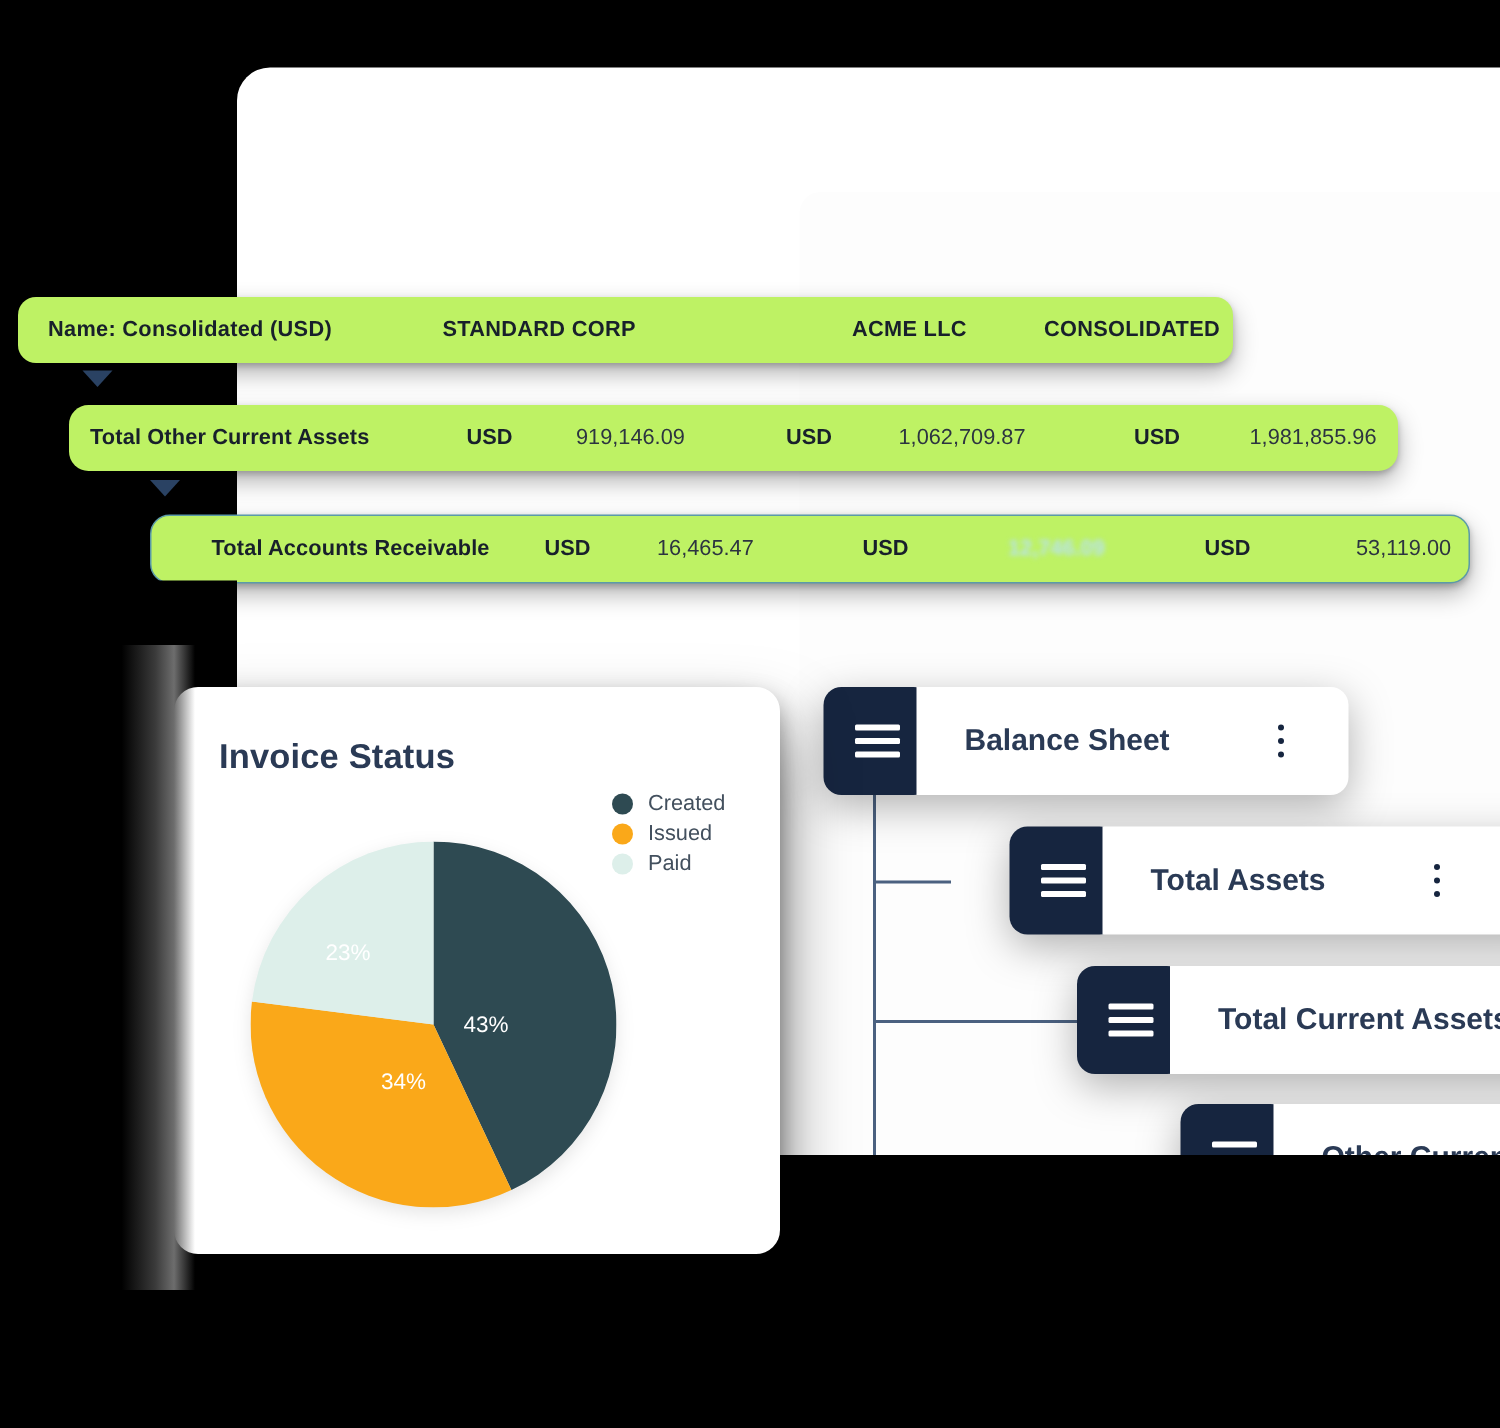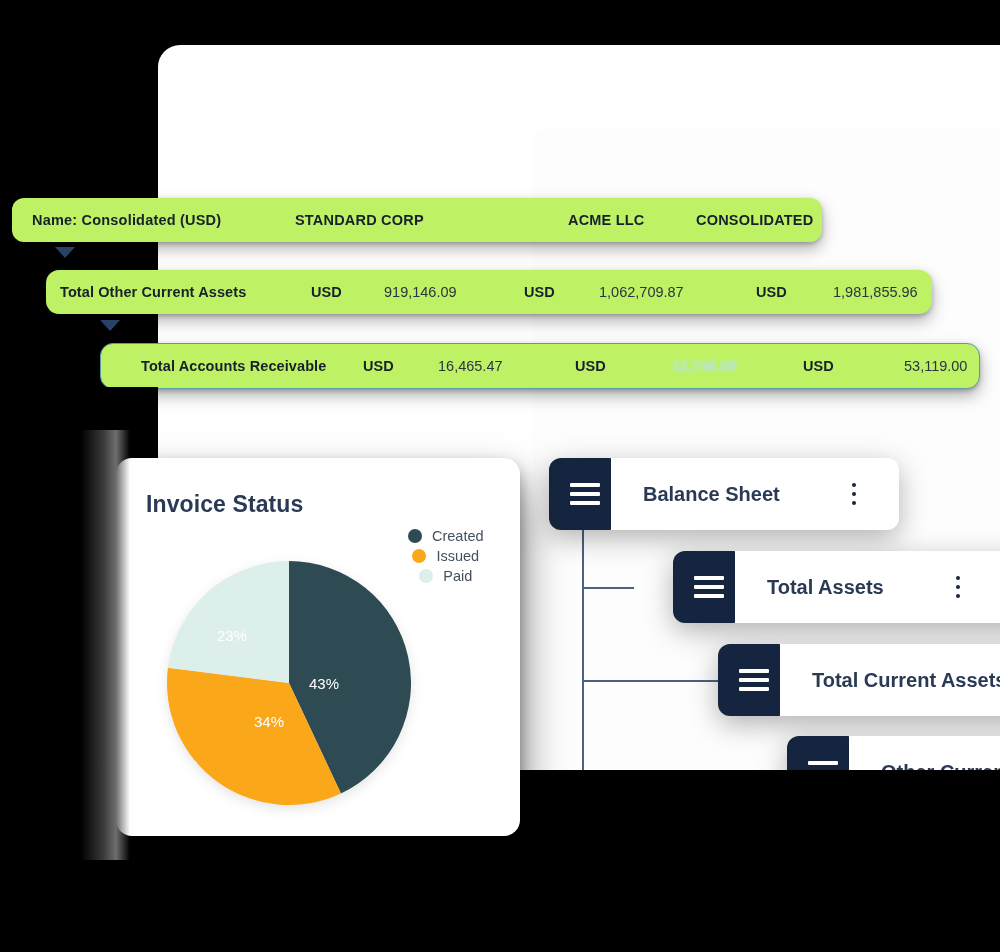--- a/index.html
+++ b/index.html
@@ -51,21 +51,21 @@
   .pie-card{
     position:absolute;left:116px;top:458px;width:404px;height:378px;
     background:#ffffff;border-radius:16px;
     box-shadow:0 26px 46px rgba(0,0,0,.55), 0 8px 16px rgba(0,0,0,.35);
   }
   .pie-title{
     position:absolute;left:30px;top:33px;font-size:23px;font-weight:bold;
     color:#2a3a55;letter-spacing:.1px;
   }
   .legend{position:absolute;left:292px;top:70px;}
-  .legend .li{display:flex;align-items:center;margin-bottom:4px;justify-content:center;}
+  .legend .li{display:flex;align-items:center;margin-bottom:4px;}
   .legend .dot{width:14px;height:14px;border-radius:50%;margin-right:10px;flex:0 0 14px;}
   .legend .lt{font-size:14.5px;color:#43505e;}
   .pie-wrap{position:absolute;left:51px;top:103px;width:244px;height:244px;}
   .pie-wrap svg{display:block;filter:drop-shadow(0 4px 6px rgba(0,0,0,.10));}
   .slice-lbl{
     position:absolute;font-size:15px;color:#ffffff;font-weight:400;
   }
   .slice-lbl.l0{left:142px;top:114px;}
   .slice-lbl.l1{left:87px;top:152px;}
   .slice-lbl.l2{left:50px;top:66px;color:#ffffff;}

